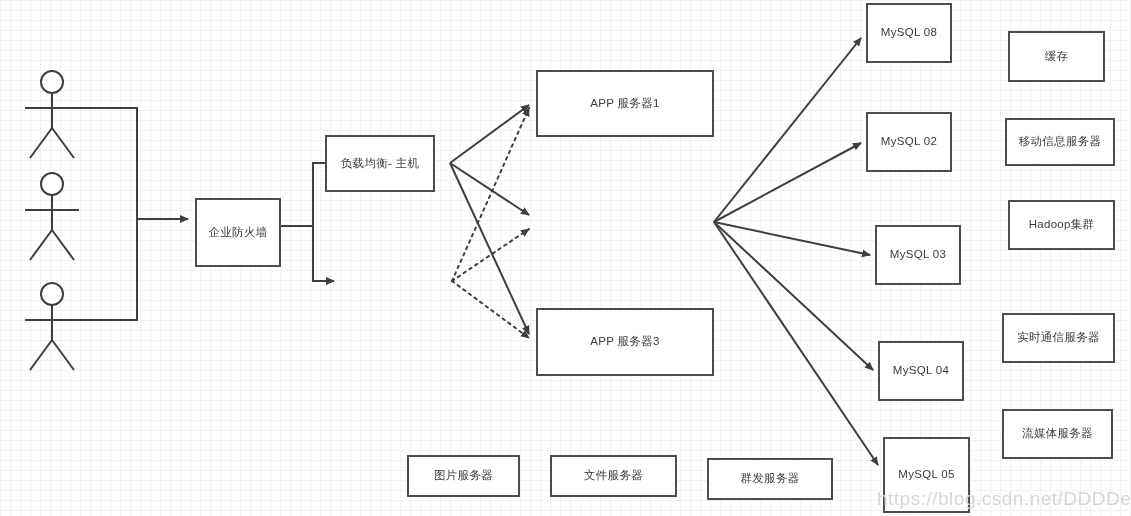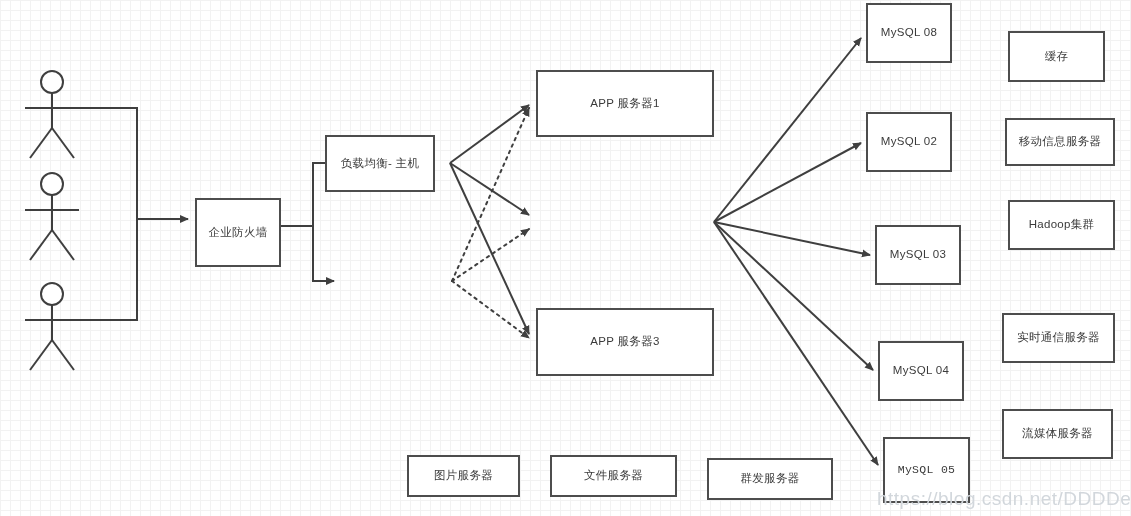--- a/index.html
+++ b/index.html
@@ -173,21 +173,21 @@
   </div>
 
   <div class="node" style="left:875px; top:225px; width:86px; height:60px;">
     <span class="node-label">MySQL 03</span>
   </div>
 
   <div class="node" style="left:878px; top:341px; width:86px; height:60px;">
     <span class="node-label">MySQL 04</span>
   </div>
 
-  <div class="node" style="left:883px; top:437px; width:87px; height:66px;font-family:Liberation Mono, monospace;">
+  <div class="node" style="left:883px; top:437px; width:87px; height:76px;">
     <span class="node-label">MySQL 05</span>
   </div>
 
   <div class="node" style="left:1008px; top:31px; width:97px; height:51px;">
     <span class="node-label">缓存</span>
   </div>
 
   <div class="node" style="left:1005px; top:118px; width:110px; height:48px;">
     <span class="node-label">移动信息服务器</span>
   </div>

